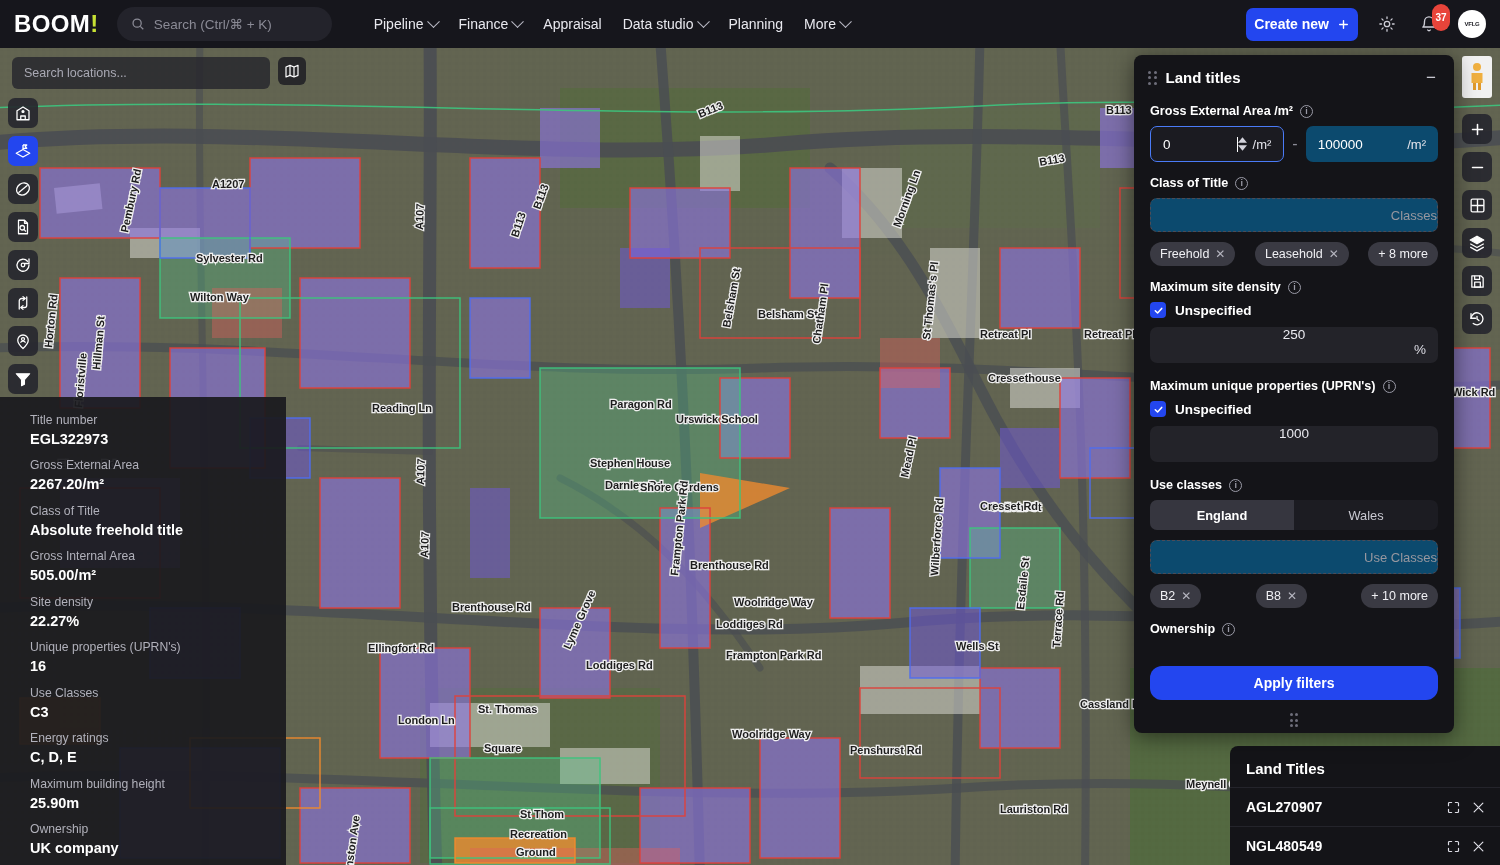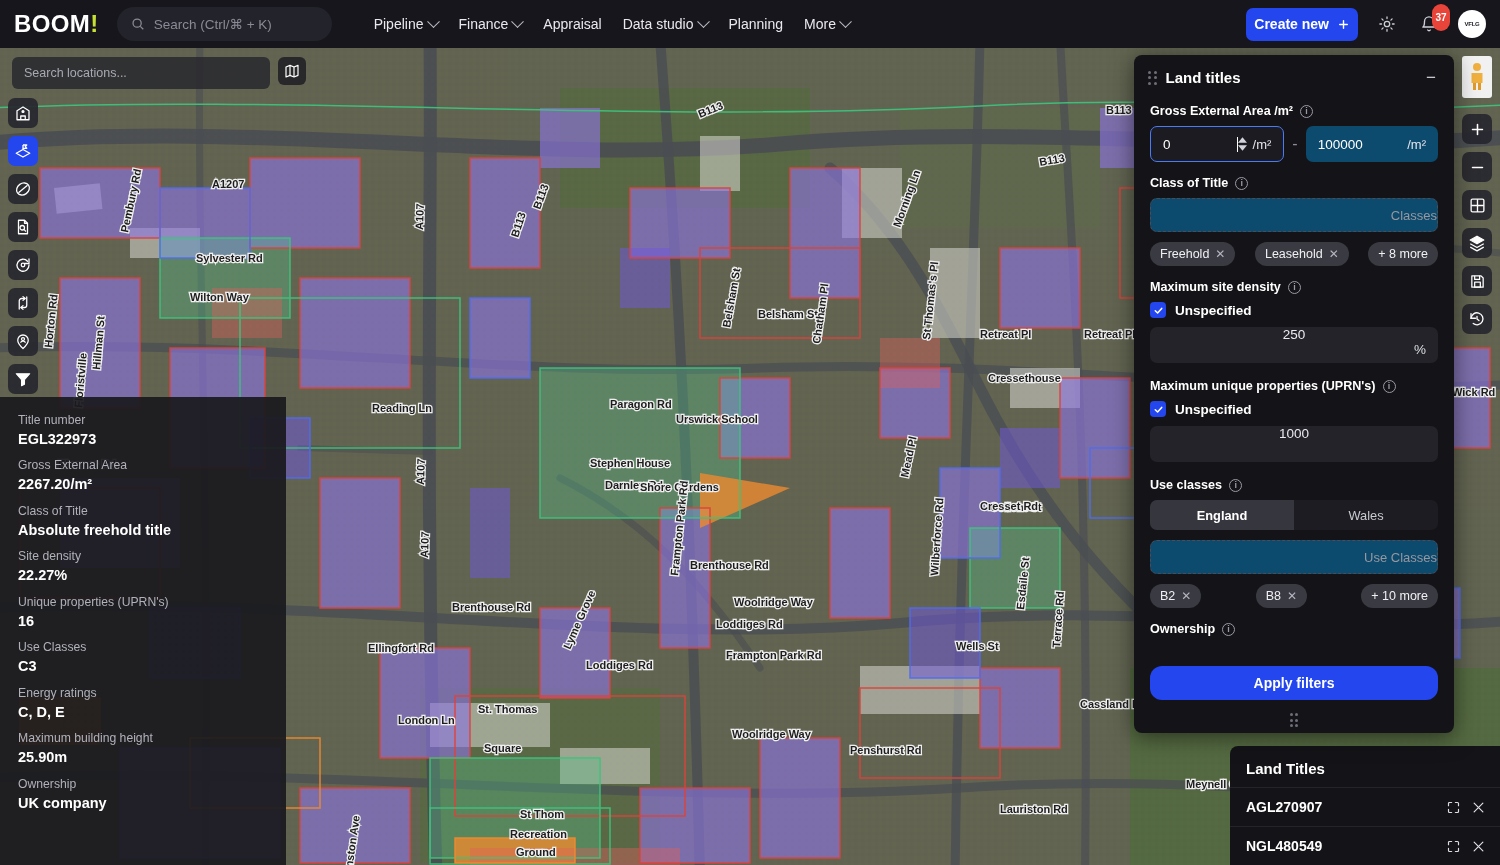--- a/index.html
+++ b/index.html
@@ -106,21 +106,21 @@
   }
   #right-tools .tool { width: 30px; height: 30px; }
   #right-tools .tool.first { margin-top: 8px; }
 
   
   #info-panel {
     position: absolute; left: 0; top: 397px; width: 286px; height: 468px;
     background: rgba(26,26,30,.93); z-index: 45;
     padding: 14px 18px 10px 18px; color: #fff; overflow: hidden;
   }
-  .kv { margin-bottom: 7px; }
+  .kv { margin-bottom: 7px; margin-left: 12px; }
   .kv .k { font-size: 12.2px; color: #b1b1bb; line-height: 1.55; }
   .kv .v { font-size: 14.5px; font-weight: 700; color: #fff; line-height: 1.35; }
 
   
   #filter-panel {
     position: absolute; right: 46px; top: 55px; width: 320px; height: 678px;
     background: #141418; border-radius: 8px; z-index: 50;
     color: #fff; display: flex; flex-direction: column;
     box-shadow: 0 4px 22px rgba(0,0,0,.5);
   }
@@ -690,20 +690,24 @@
     </div>
     <div class="kv">
       <div class="k">Gross External Area</div>
       <div class="v">2267.20/m²</div>
     </div>
     <div class="kv">
       <div class="k">Class of Title</div>
       <div class="v">Absolute freehold title</div>
     </div>
     <div class="kv">
+      <div class="k">Gross Internal Area</div>
+      <div class="v">505.00/m²</div>
+    </div>
+    <div class="kv">
       <div class="k">Site density</div>
       <div class="v">22.27%</div>
     </div>
     <div class="kv">
       <div class="k">Unique properties (UPRN's)</div>
       <div class="v">16</div>
     </div>
     <div class="kv">
       <div class="k">Use Classes</div>
       <div class="v">C3</div>

